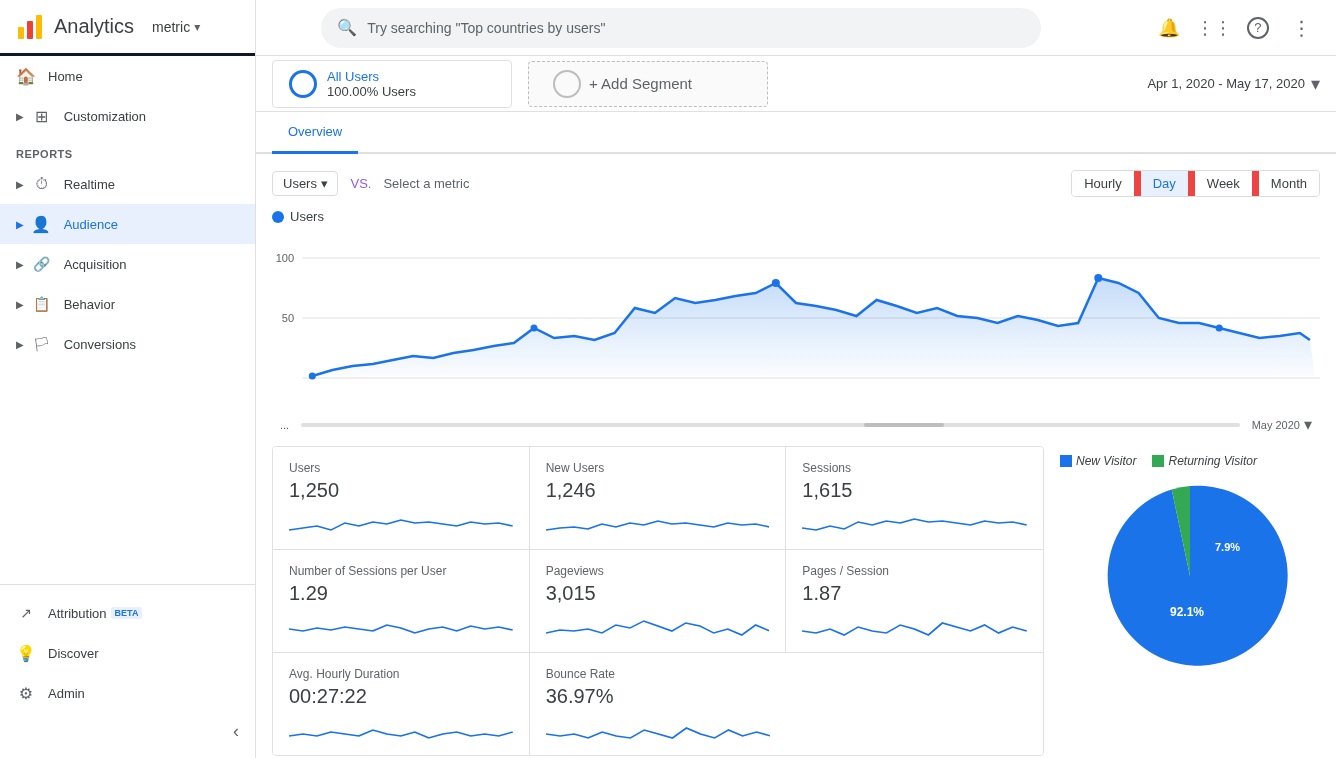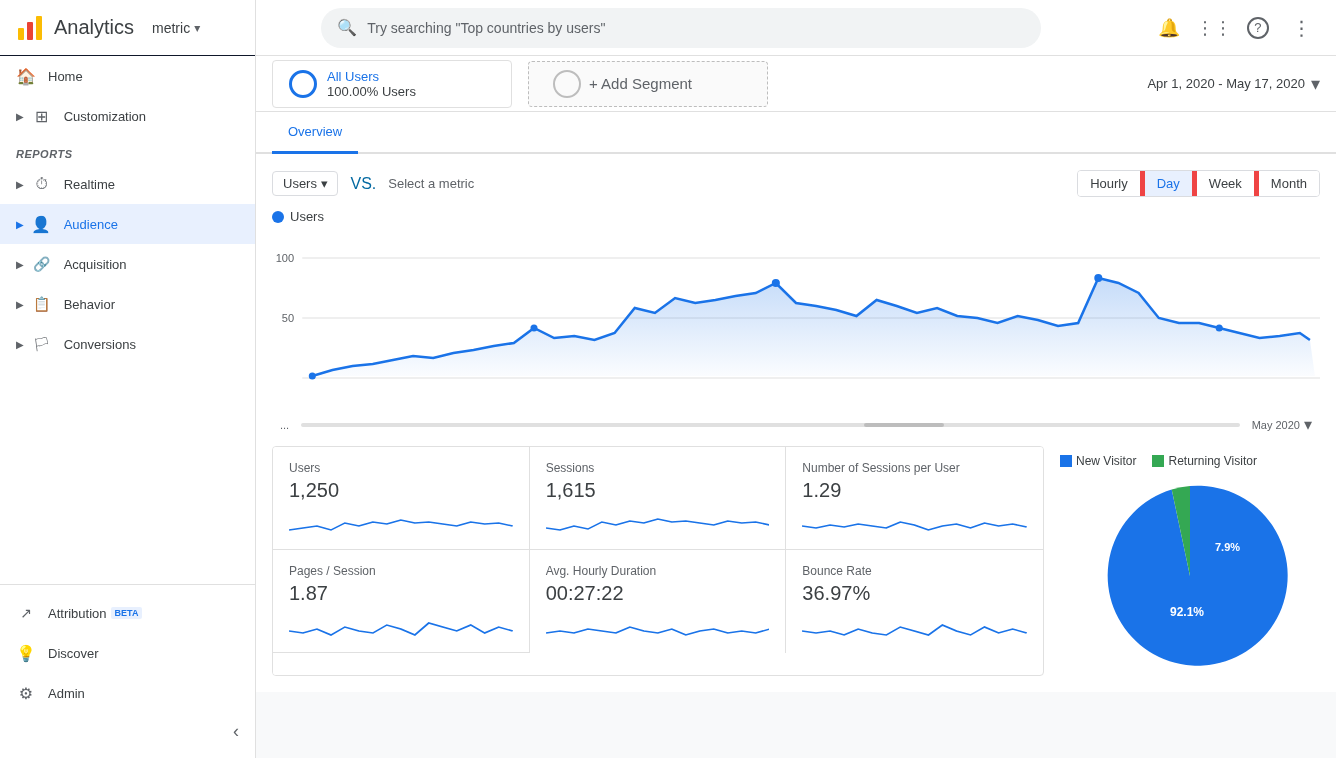--- a/index.html
+++ b/index.html
@@ -13,21 +13,21 @@
       border-right: 1px solid #e0e0e0;
       display: flex;
       flex-direction: column;
       height: 100%;
       overflow-y: auto;
     }
     .sidebar-header {
       display: flex;
       align-items: center;
       padding: 12px 16px;
-      border-bottom: 1px solid #0f172a;
+      border-bottom: 3px solid #0f172a;
       height: 56px;
     }
     .logo-icon {
       width: 28px;
       height: 28px;
       margin-right: 10px;
     }
     .app-title {
       font-size: 20px;
       font-weight: 400;
@@ -45,21 +45,20 @@
     }
     .chevron-down { font-size: 12px; margin-left: 4px; color: #5f6368; }
 
     .sidebar-section-label {
       font-size: 11px;
       font-weight: 600;
       color: #5f6368;
       padding: 12px 16px 4px;
       text-transform: uppercase;
       letter-spacing: 0.5px;
-      font-style: italic;
     }
     .sidebar-item {
       display: flex;
       align-items: center;
       padding: 10px 16px;
       cursor: pointer;
       color: #3c4043;
       font-size: 13px;
       border-radius: 0;
       position: relative;
@@ -249,30 +248,30 @@
       align-items: center;
       gap: 4px;
       border: 1px solid #dadce0;
       border-radius: 4px;
       padding: 4px 10px;
       font-size: 13px;
       cursor: pointer;
       background: #fff;
       color: #3c4043;
     }
-    .vs-text { color: #0369a1; font-size: 16px; }
+    .vs-text { color: #8b5cf6; font-size: 13px; }
     .select-metric { color: #5f6368; font-size: 13px; cursor: pointer; }
     .time-btns { margin-left: auto; display: flex; border: 1px solid #dadce0; border-radius: 4px; overflow: hidden; }
     .time-btn {
       padding: 5px 12px;
       font-size: 13px;
       cursor: pointer;
       background: #fff;
       color: #3c4043;
-      border-right: 5px solid #ef4444;
+      border-right: 7px solid #ef4444;
     }
     .time-btn:last-child { border-right: none; }
     .time-btn.active { background: #e8f0fe; color: #1a73e8; font-weight: 500; }
 
     .chart-legend { display: flex; align-items: center; gap: 6px; margin-bottom: 4px; font-size: 13px; }
     .legend-dot { width: 12px; height: 12px; border-radius: 50%; background: #1a73e8; }
 
     
     .chart-container { position: relative; width: 100%; }
     .chart-svg { width: 100%; }
@@ -312,20 +311,21 @@
       flex-direction: column;
       align-items: center;
       padding-top: 8px;
     }
     .pie-legend {
       display: flex;
       gap: 16px;
       margin-bottom: 8px;
       font-size: 12px;
       align-self: flex-start;
+      font-style: italic;
     }
     .pie-legend-item { display: flex; align-items: center; gap: 4px; }
     .pie-legend-dot { width: 12px; height: 12px; }
 
     
     .sparkline-svg { width: 100%; height: 30px; }
   </style>
 </head>
 <body>
 
@@ -530,32 +530,46 @@
       <div class="metrics-grid">
 
         <div class="metric-card">
           <div class="metric-label">Users</div>
           <div class="metric-value">1,250</div>
           <svg class="sparkline-svg" viewBox="0 0 160 30" preserveAspectRatio="none">
             <polyline points="0,22 10,20 20,18 30,22 40,15 50,18 60,14 70,16 80,12 90,15 100,14 110,16 120,18 130,14 140,16 150,15 160,18" fill="none" stroke="#1a73e8" stroke-width="1.5"></polyline>
           </svg>
         </div>
         <div class="metric-card">
+          <div class="metric-label">New Users</div>
+          <div class="metric-value">1,246</div>
+          <svg class="sparkline-svg" viewBox="0 0 160 30" preserveAspectRatio="none">
+            <polyline points="0,22 10,20 20,19 30,21 40,16 50,19 60,15 70,17 80,13 90,16 100,15 110,17 120,19 130,15 140,17 150,16 160,19" fill="none" stroke="#1a73e8" stroke-width="1.5"></polyline>
+          </svg>
+        </div>
+        <div class="metric-card">
           <div class="metric-label">Sessions</div>
           <div class="metric-value">1,615</div>
           <svg class="sparkline-svg" viewBox="0 0 160 30" preserveAspectRatio="none">
             <polyline points="0,20 10,22 20,18 30,21 40,14 50,17 60,13 70,15 80,11 90,14 100,13 110,15 120,17 130,13 140,15 150,14 160,17" fill="none" stroke="#1a73e8" stroke-width="1.5"></polyline>
           </svg>
         </div>
 
         <div class="metric-card">
           <div class="metric-label">Number of Sessions per User</div>
           <div class="metric-value">1.29</div>
           <svg class="sparkline-svg" viewBox="0 0 160 30" preserveAspectRatio="none">
             <polyline points="0,18 10,20 20,17 30,19 40,16 50,18 60,20 70,14 80,17 90,22 100,18 110,16 120,20 130,15 140,18 150,16 160,19" fill="none" stroke="#1a73e8" stroke-width="1.5"></polyline>
+          </svg>
+        </div>
+        <div class="metric-card">
+          <div class="metric-label">Pageviews</div>
+          <div class="metric-value">3,015</div>
+          <svg class="sparkline-svg" viewBox="0 0 160 30" preserveAspectRatio="none">
+            <polyline points="0,22 10,19 20,20 30,18 40,22 50,14 60,17 70,10 80,15 90,20 100,12 110,15 120,22 130,18 140,24 150,14 160,20" fill="none" stroke="#1a73e8" stroke-width="1.5"></polyline>
           </svg>
         </div>
         <div class="metric-card">
           <div class="metric-label">Pages / Session</div>
           <div class="metric-value">1.87</div>
           <svg class="sparkline-svg" viewBox="0 0 160 30" preserveAspectRatio="none">
             <polyline points="0,20 10,22 20,18 30,24 40,16 50,20 60,22 70,14 80,18 90,24 100,12 110,16 120,20 130,14 140,22 150,16 160,20" fill="none" stroke="#1a73e8" stroke-width="1.5"></polyline>
           </svg>
         </div>
 

